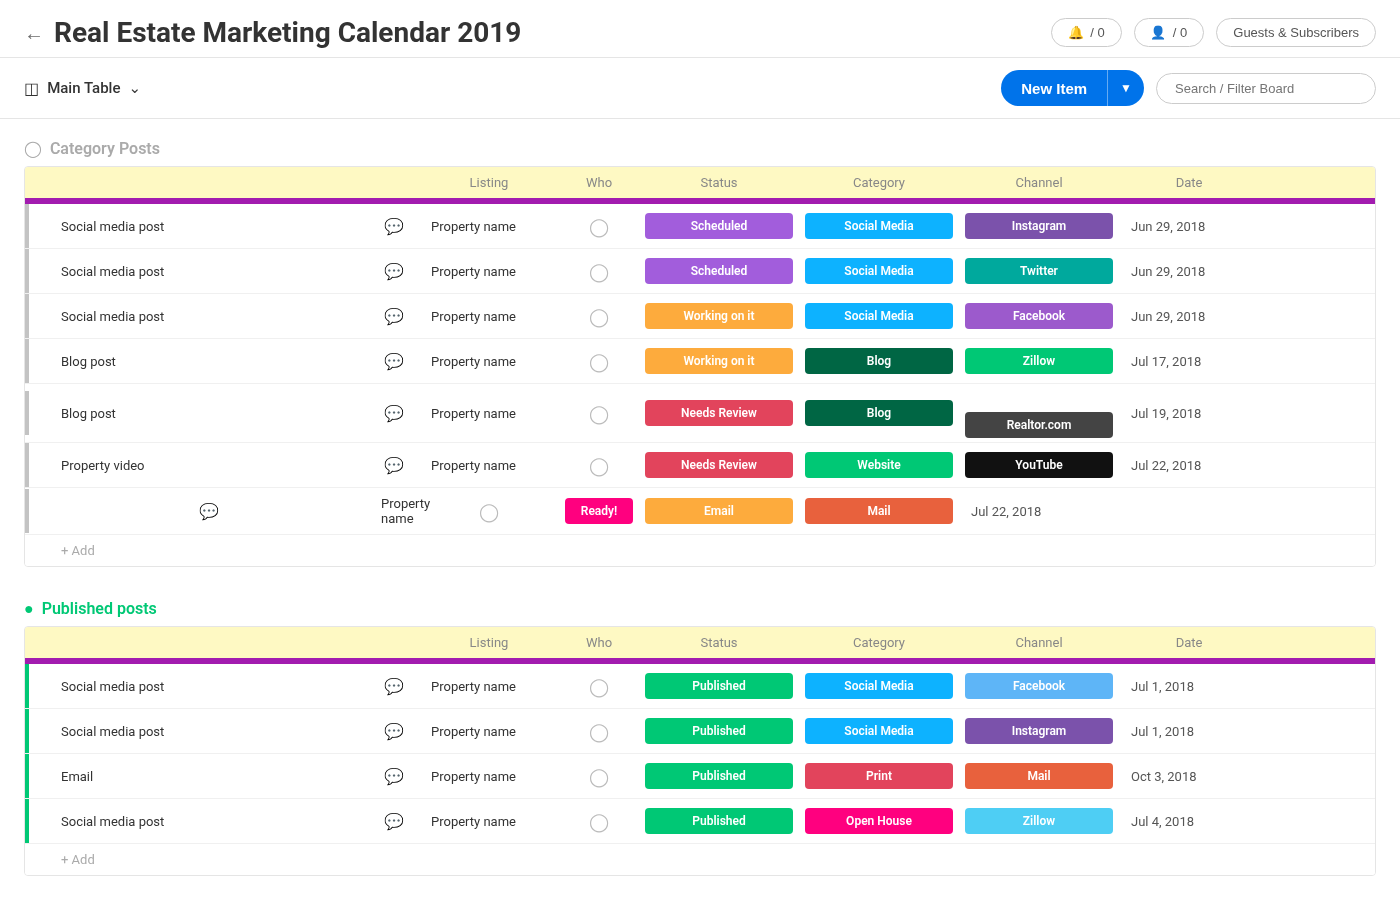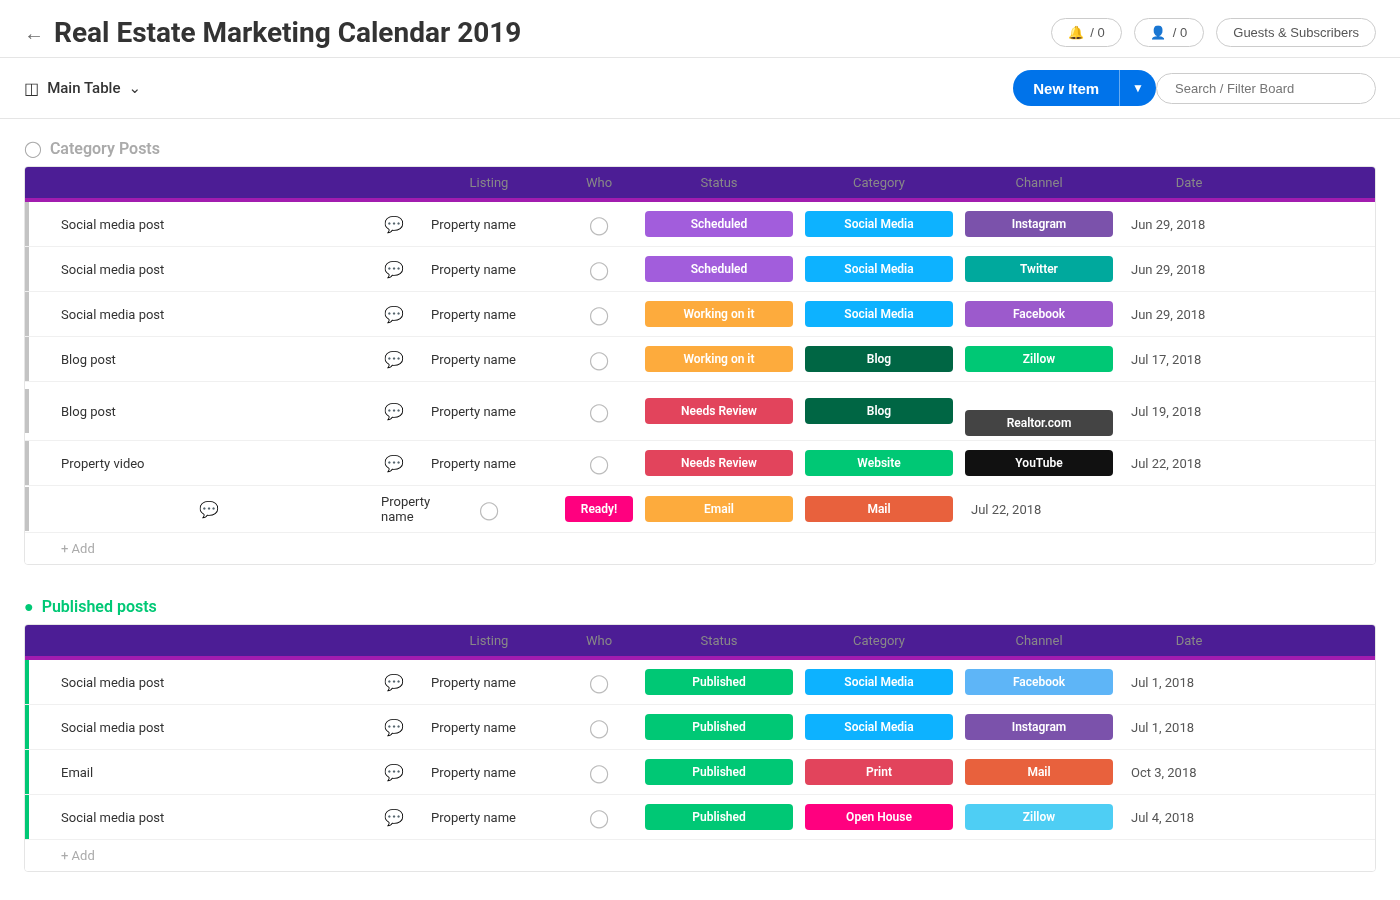--- a/index.html
+++ b/index.html
@@ -11,38 +11,38 @@
     .share-icon { color: #6b6b6b; font-size: 20px; cursor: pointer; }
     .page-title { font-size: 28px; font-weight: 700; color: #333; }
     .board-desc { color: #999; font-size: 12px; margin-top: 4px; margin-left: 32px; }
     .header-actions { display: flex; align-items: center; gap: 12px; }
     .header-btn { display: flex; align-items: center; gap: 6px; border: 1.5px solid #ccc; border-radius: 20px; padding: 6px 16px; font-size: 13px; color: #555; cursor: pointer; background: #fff; }
     .guests-btn { border: 1.5px solid #ccc; border-radius: 20px; padding: 6px 16px; font-size: 13px; color: #555; cursor: pointer; background: #fff; }
 
     .toolbar { display: flex; align-items: center; justify-content: space-between; padding: 12px 24px; border-bottom: 1px solid #e5e5e5; }
     .main-table-btn { display: flex; align-items: center; gap: 8px; font-size: 15px; color: #333; cursor: pointer; font-weight: 500; }
     .table-icon { font-size: 16px; }
-    .toolbar-right { display: flex; align-items: center; }
+    .toolbar-right { display: flex; align-items: center; gap: 12px; }
     .new-item-btn { display: flex; align-items: center; gap: 0; background: #0073ea; color: #fff; border: none; border-radius: 20px; font-size: 15px; font-weight: 600; cursor: pointer; overflow: hidden; }
     .new-item-main { padding: 8px 20px; }
     .new-item-divider { width: 1px; background: rgba(255,255,255,0.4); height: 36px; }
     .new-item-arrow { padding: 8px 12px; font-size: 12px; }
     .search-input { border: 1.5px solid #ccc; border-radius: 20px; padding: 7px 18px; font-size: 13px; color: #999; width: 220px; outline: none; }
 
     .content { padding: 20px 24px; }
 
     .group { margin-bottom: 32px; }
     .group-header { display: flex; align-items: center; gap: 8px; margin-bottom: 8px; color: #999; font-size: 14px; cursor: pointer; }
     .group-header.published { color: #00c875; }
     .group-title { font-size: 16px; font-weight: 600; }
     .group-title.planned { color: #aaa; }
     .group-title.published { color: #00c875; }
 
     .table-wrapper { border: 1px solid #e5e5e5; border-radius: 4px; overflow: hidden; }
-    .table-header { display: grid; grid-template-columns: 24px 320px 50px 140px 80px 160px 160px 160px 140px; background: #4c1d95; border-bottom: 4px solid #a21caf; }
+    .table-header { display: grid; grid-template-columns: 24px 320px 50px 140px 80px 160px 160px 160px 140px; background: #fef9c3; border-bottom: 6px solid #a21caf; }
     .col-header { padding: 8px 12px; font-size: 13px; color: #888; font-weight: 400; text-align: center; }
     .col-header.name-col { text-align: left; }
 
     .table-row { display: grid; grid-template-columns: 24px 320px 50px 140px 80px 160px 160px 160px 140px; border-bottom: 1px solid #f0f0f0; background: #fff; align-items: center; min-height: 44px; }
     .cell { padding: 8px 12px; font-size: 13px; color: #333; }
     .cell.center { text-align: center; display: flex; align-items: center; justify-content: center; }
     .cell.listing { color: #333; }
     .cell.date { color: #555; white-space: nowrap; }
     .status-badge { padding: 6px 10px; border-radius: 4px; color: #fff; font-size: 12px; font-weight: 600; text-align: center; width: 100%; }
     .add-row { padding: 8px 12px; color: #aaa; font-size: 13px; cursor: pointer; display: flex; align-items: center; gap: 4px; background: #fff; }

